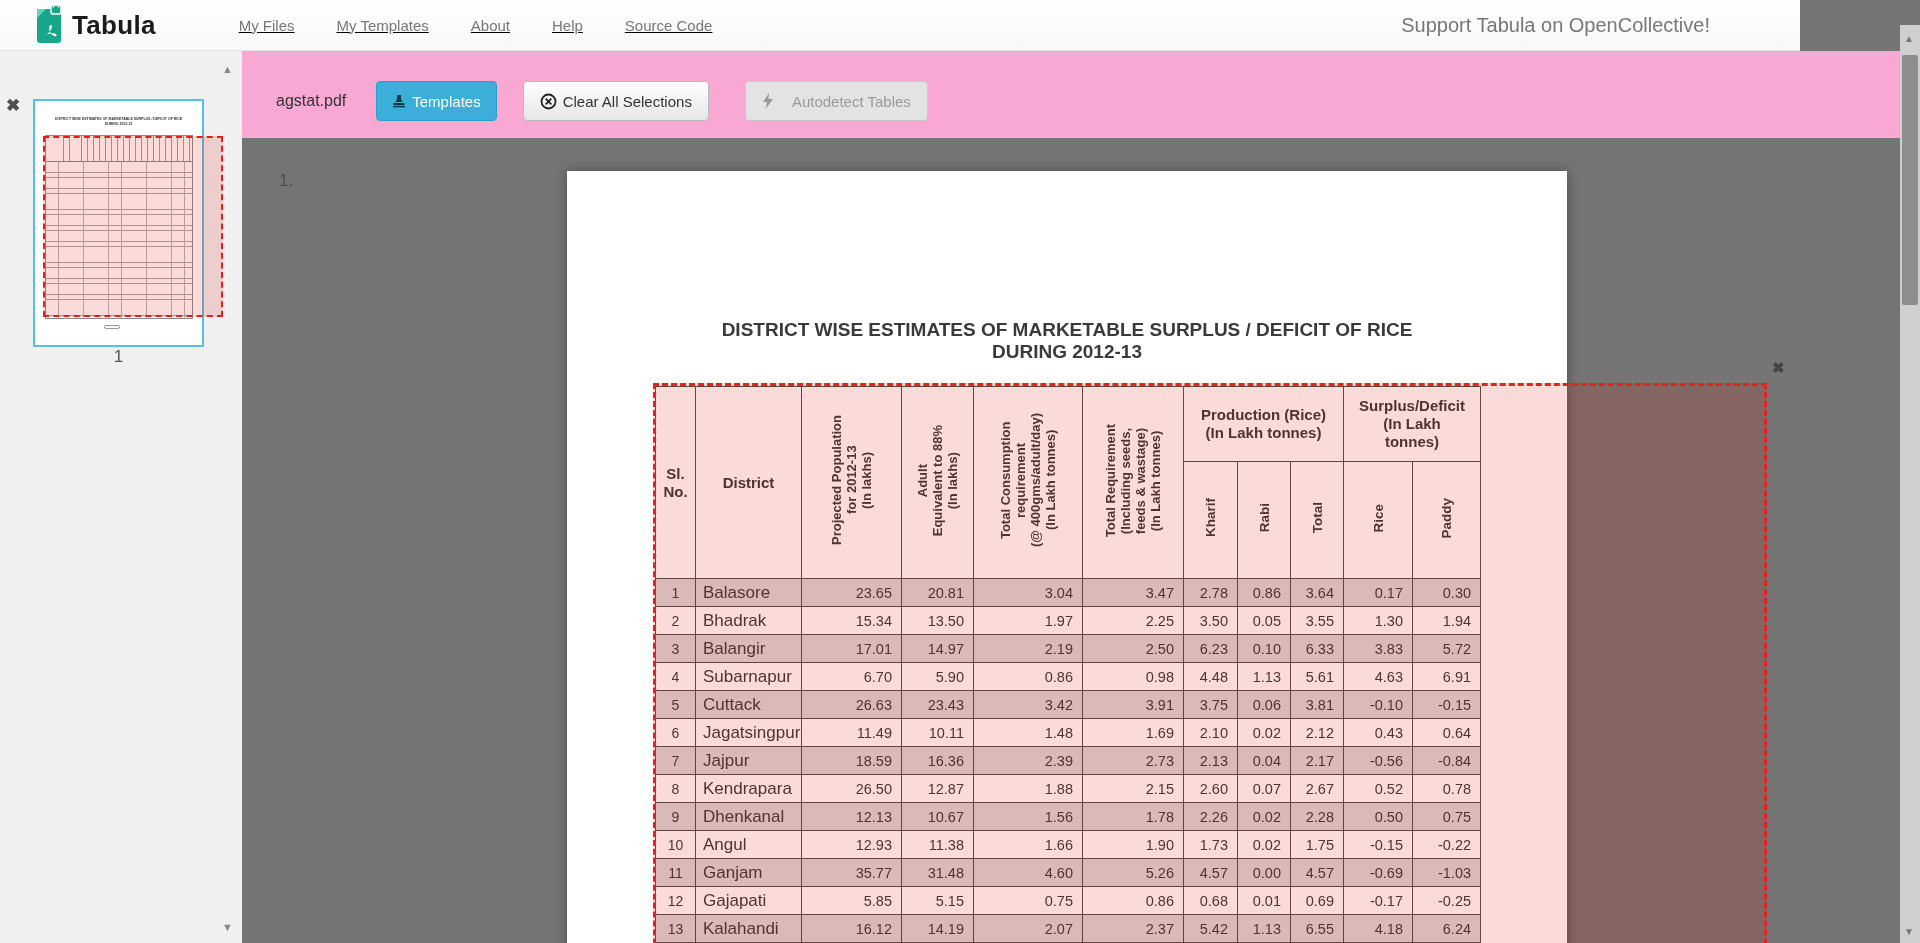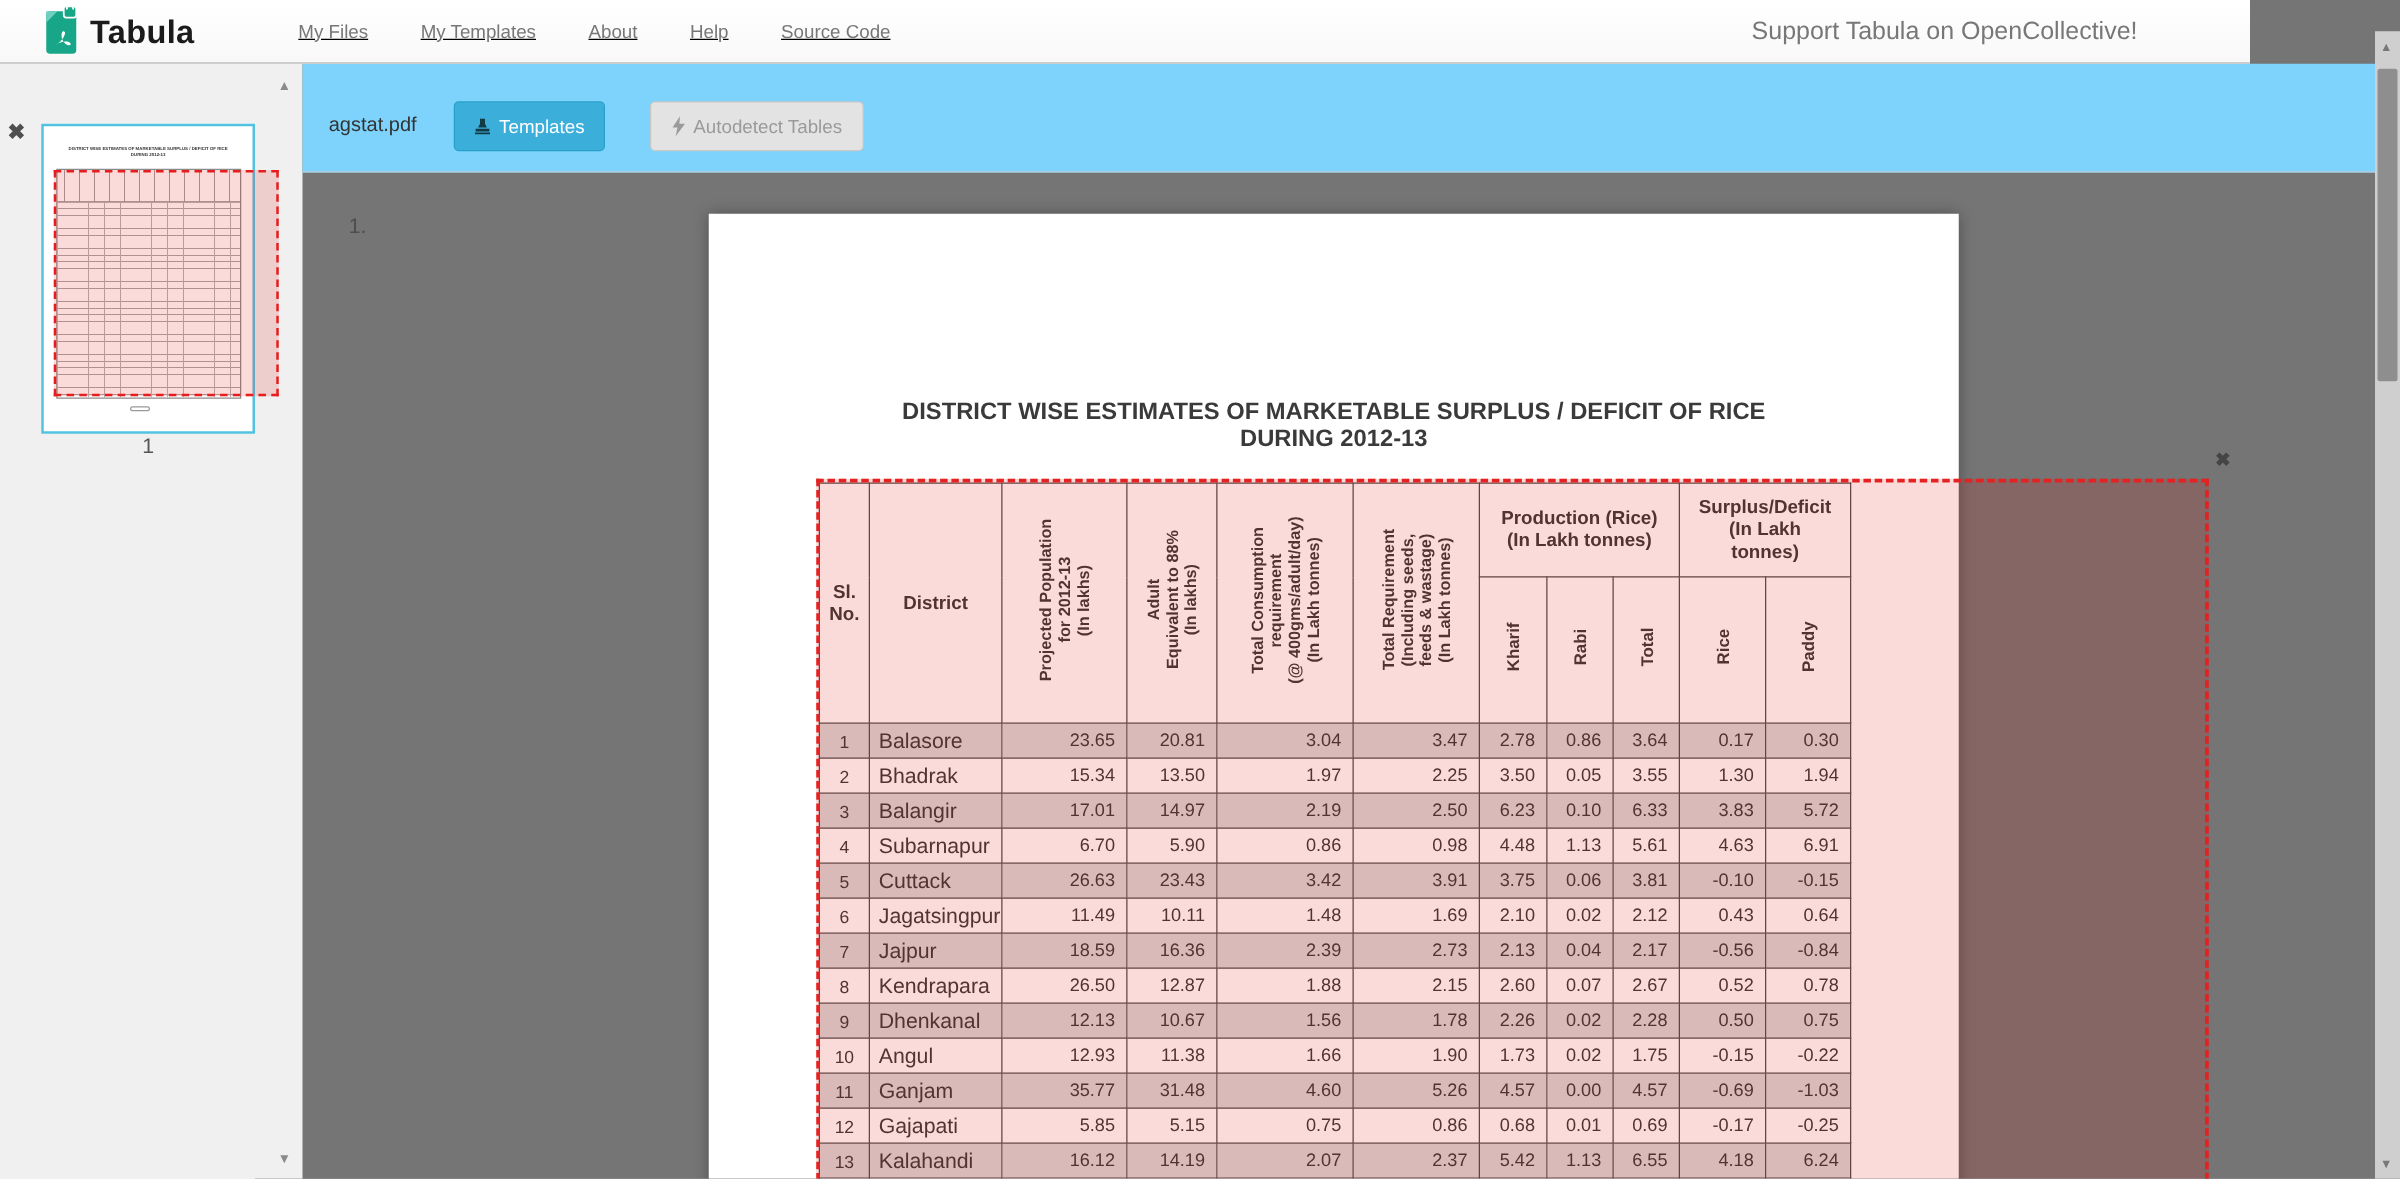--- a/index.html
+++ b/index.html
@@ -11,30 +11,30 @@
     background:linear-gradient(#ffffff,#f8f8f8); border-bottom:1px solid #e4e4e4;
     display:flex; align-items:center; z-index:30; }
   .brand { display:flex; align-items:center; margin-left:36px; }
   .brand-title { font-size:26px; font-weight:bold; color:#1b1b1b; margin-left:9px; letter-spacing:0.3px; }
   .nav-menu { list-style:none; display:flex; margin-left:62px;text-decoration:underline; }
   .nav-item { font-size:15px; color:#777; padding:0 21px; line-height:51px; cursor:pointer; }
   .nav-right { margin-left:auto; padding-right:90px; font-size:20px; color:#777; cursor:pointer; }
 
   
   .toolbar { position:absolute; left:242px; top:51px; width:1678px; height:87px;
-    background:#7dd3fc; border-bottom:1px solid #b9cdd8; display:flex; align-items:center;
-    padding:14px 0 0 21px; z-index:20; }
+    background:#f9a8d4; border-bottom:1px solid #b9cdd8; display:flex; align-items:center;
+    padding:14px 0 0 34px; z-index:20; }
   .filename { font-size:16px; color:#333; }
   .btn { height:40px; border-radius:4px; font-size:15px; display:inline-flex; align-items:center;
     cursor:pointer; border:1px solid transparent; }
   .btn .ic { display:inline-flex; margin-right:6px; }
   .btn-templates { margin-left:30px; padding:0 15px; background:#3bafda; border-color:#28a0c9; color:#fff; }
   .btn-clear { margin-left:26px; padding:0 16px; background:linear-gradient(#ffffff,#e6e6e6);
     border-color:#b9b9b9; color:#333; }
-  .btn-auto { margin-left:36px; padding:0 16px; background:#e3e3e3; border-color:#c8c8c8; color:#9a9a9a; cursor:default; }
+  .btn-auto { margin-left:36px; padding:0 16px; background:#e3e3e3; border-color:#c8c8c8; color:#9a9a9a; cursor:default;gap:12px; }
   .btn-export { margin-left:auto; margin-right:62px; padding:0 18px; background:#47a447;
     border-color:#398439; color:#fff; font-size:15.5px; }
 
   
   .sidebar { position:absolute; left:0; top:51px; width:242px; height:892px; background:#f0f0f0; z-index:10; }
   .thumb-close { position:absolute; left:6px; top:44px; font-size:17px; color:#4f4f4f; font-weight:bold; cursor:pointer; }
   .thumb-box { position:absolute; left:33px; top:48px; width:171px; height:248px;
     background:#fff; border:2px solid #52c2e0; cursor:pointer; }
   .thumb-title { position:absolute; left:4px; top:16px; width:159px; text-align:center;
     font-size:3.5px; font-weight:bold; color:#333; line-height:4.5px; }
@@ -124,20 +124,29 @@
     <span class="ic">
       <svg width="14" height="14" viewBox="0 0 14 14">
         <path d="M5 1 h4 v4 l1.5 3 h-7 l1.5 -3 z" fill="#123a47"></path>
         <rect x="1.5" y="9" width="11" height="2.2" fill="#123a47"></rect>
         <rect x="1" y="12" width="12" height="1.4" fill="#123a47"></rect>
       </svg>
     </span>
     <span>Templates</span>
   </button>
 
+  <button class="btn btn-clear">
+    <span class="ic">
+      <svg width="17" height="17" viewBox="0 0 17 17">
+        <circle cx="8.5" cy="8.5" r="7" fill="none" stroke="#222" stroke-width="1.8"></circle>
+        <path d="M5.7 5.7 L11.3 11.3 M11.3 5.7 L5.7 11.3" stroke="#222" stroke-width="1.8"></path>
+      </svg>
+    </span>
+    <span>Clear All Selections</span>
+  </button>
 
   <button class="btn btn-auto">
     <span class="ic">
       <svg width="12" height="16" viewBox="0 0 12 16">
         <polygon points="7,0 1,9 5,9 3.5,16 11,6 6.5,6" fill="#9a9a9a"></polygon>
       </svg>
     </span>
     <span>Autodetect Tables</span>
   </button>
 

